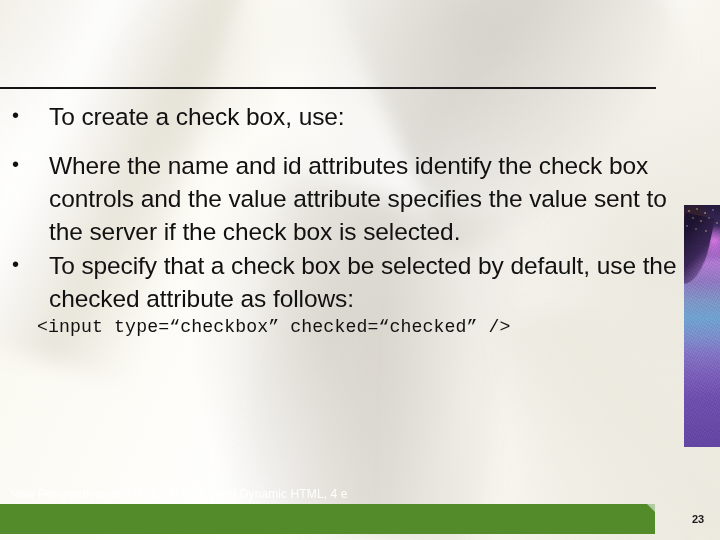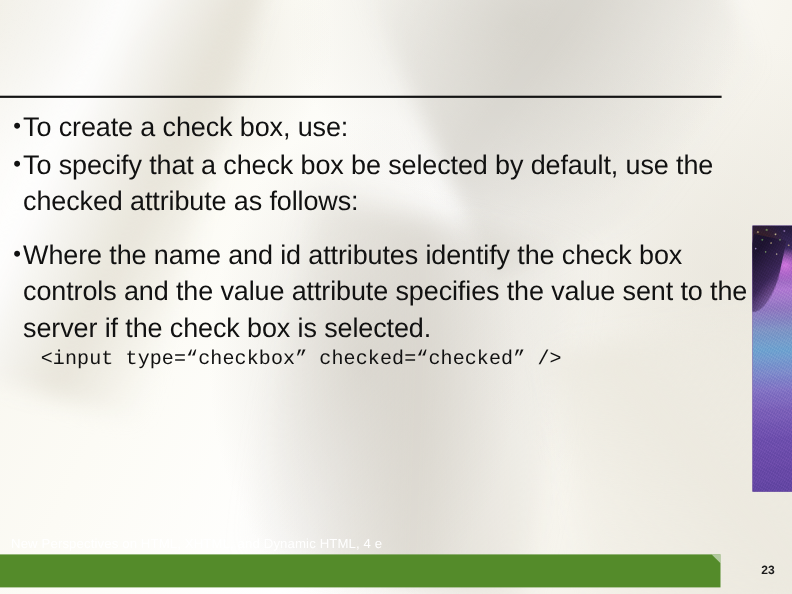--- a/index.html
+++ b/index.html
@@ -91,21 +91,21 @@
   
   .content {
     position: absolute;
     left: 0;
     top: 98px;
     width: 690px;
   }
 
   .bullet {
     position: relative;
-    padding-left: 21px;
+    padding-left: 49px;
     font-size: 24.5px;
     line-height: 33px;
     color: #111111;
     letter-spacing: -0.1px;
   }
   .bullet::before {
     content: "\2022";
     position: absolute;
     left: 12px;
     top: -1px;
@@ -245,22 +245,22 @@
   <div class="bg-base"></div>
   <div class="bg-streak-a"></div>
   <div class="bg-streak-b"></div>
   <div class="bg-streak-c"></div>
   <div class="bg-streak-d"></div>
 
   <div class="title-rule"></div>
 
   <div class="content">
     <div class="bullet b1">To create a check box, use:</div>
+    <div class="bullet b2">Where the name and id attributes identify the check box controls and  the value attribute specifies the value sent to the server if the check box is selected.</div>
     <div class="bullet b3">To specify that a check box be selected by default, use the checked attribute as follows:</div>
-    <div class="bullet b2">Where the name and id attributes identify the check box controls and  the value attribute specifies the value sent to the server if the check box is selected.</div>
     <div class="code c2">&lt;input type=“checkbox” checked=“checked” /&gt;</div>
   </div>
 
   <div class="flower">
     <div class="f-layer"></div>
     <div class="f-blade"></div>
     <div class="f-speckle"></div>
     <div class="f-grain"></div>
   </div>
 

